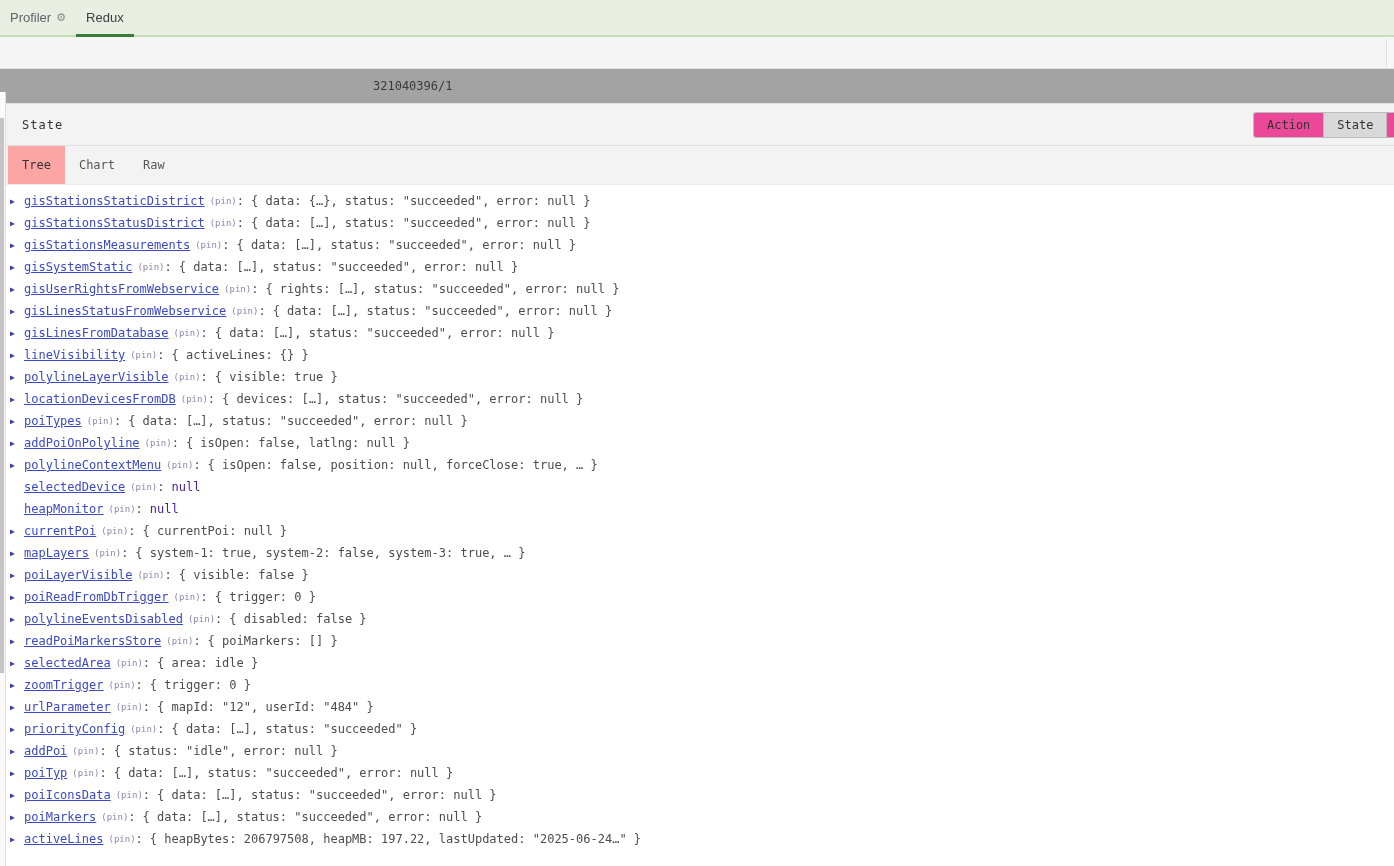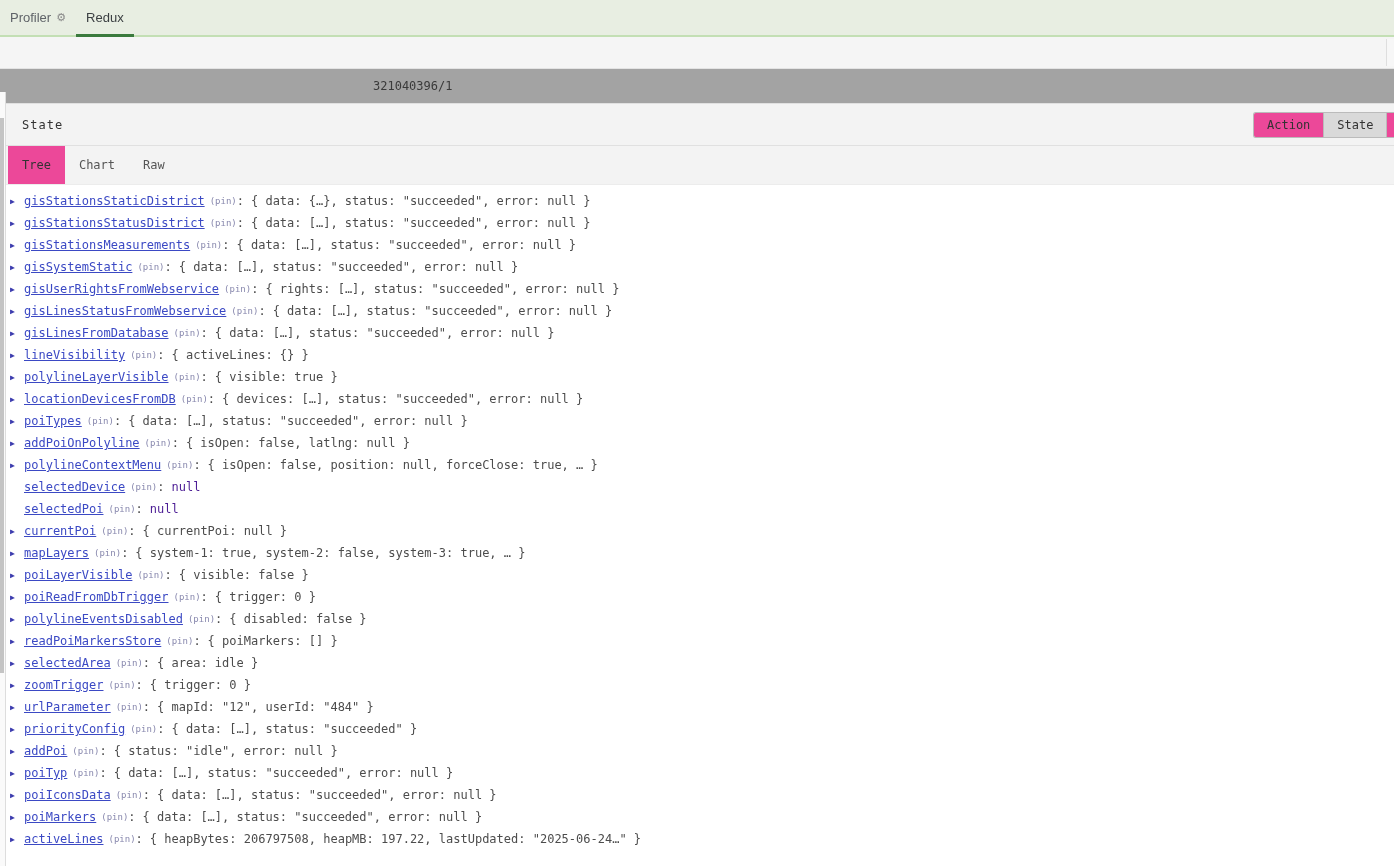--- a/index.html
+++ b/index.html
@@ -38,21 +38,21 @@
           white-space:nowrap; cursor:pointer; }
   .vbtn:first-child { border-radius:3px 0 0 3px; }
   .vbtn.selected { background:#d9d9d9; }
   .vbtn.clipped { width:60px; overflow:hidden; border-right-width:1px; }
 
   
   .view-tabs { height:39px; background:#f3f3f3; border-bottom:1px solid #ececec;
                display:flex; align-items:stretch; padding-left:8px;
                font-family:"DejaVu Sans Mono","Liberation Mono",monospace; font-size:12px; color:#555; }
   .vtab { display:flex; align-items:center; padding:0 14px; cursor:pointer; }
-  .vtab.active { background:#ec4899; color:#333; }
+  .vtab.active { background:#fca5a5; color:#333; }
 
   
   .left-scroll { position:absolute; left:0; top:92px; bottom:0; width:6px;
                  background:#fafafa; border-right:1px solid #dddddd; }
   .left-scroll .thumb { position:absolute; left:0; right:1px; top:26px; height:555px; background:#c4c4c4; }
 
   
   .content { position:relative; background:#ffffff; padding:5px 0 0 10px; }
   .row { height:22px; display:flex; align-items:center; white-space:nowrap;
          font-family:"DejaVu Sans Mono","Liberation Mono",monospace; font-size:12px; color:#4c4c4c; }
@@ -207,21 +207,21 @@
   <div class="row primitive">
     <span class="arrow">▶</span>
     <span class="key">selectedDevice</span>
     <span class="pin">(pin)</span>
     <span class="colon">:</span>
     <span class="val red">null</span>
   </div>
 
   <div class="row primitive">
     <span class="arrow">▶</span>
-    <span class="key">selectedPoi</span>
+    <span class="key">heapMonitor</span>
     <span class="pin">(pin)</span>
     <span class="colon">:</span>
     <span class="val red">null</span>
   </div>
 
   <div class="row">
     <span class="arrow">▶</span>
     <span class="key">currentPoi</span>
     <span class="pin">(pin)</span>
     <span class="colon">:</span>

